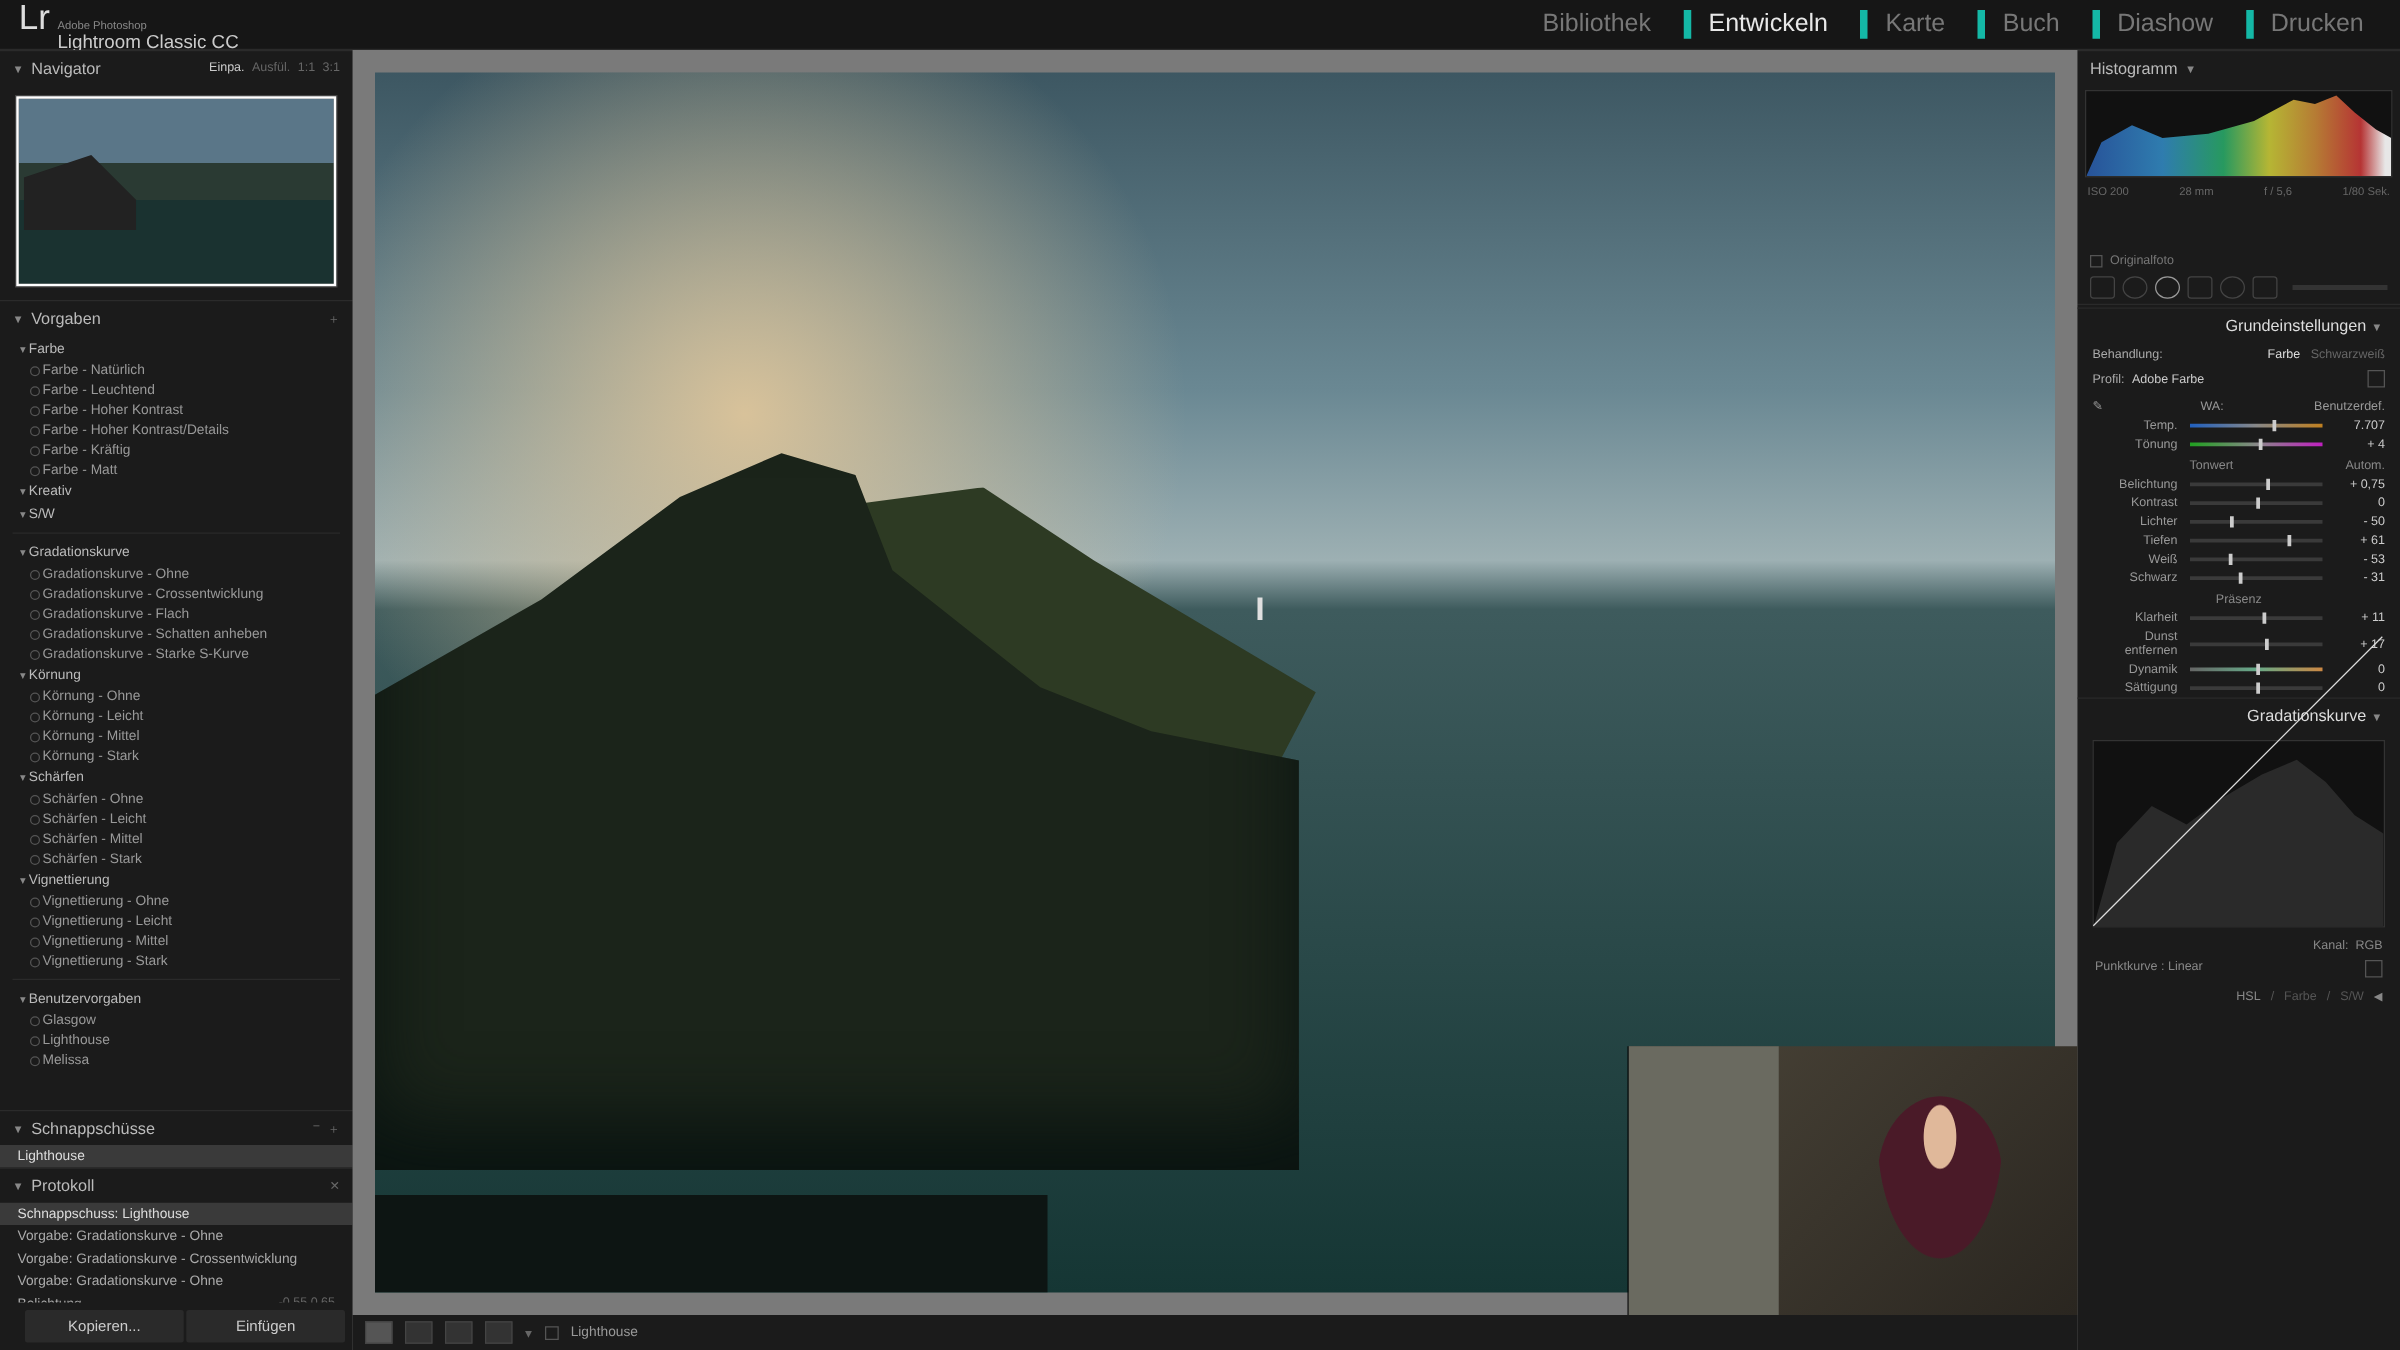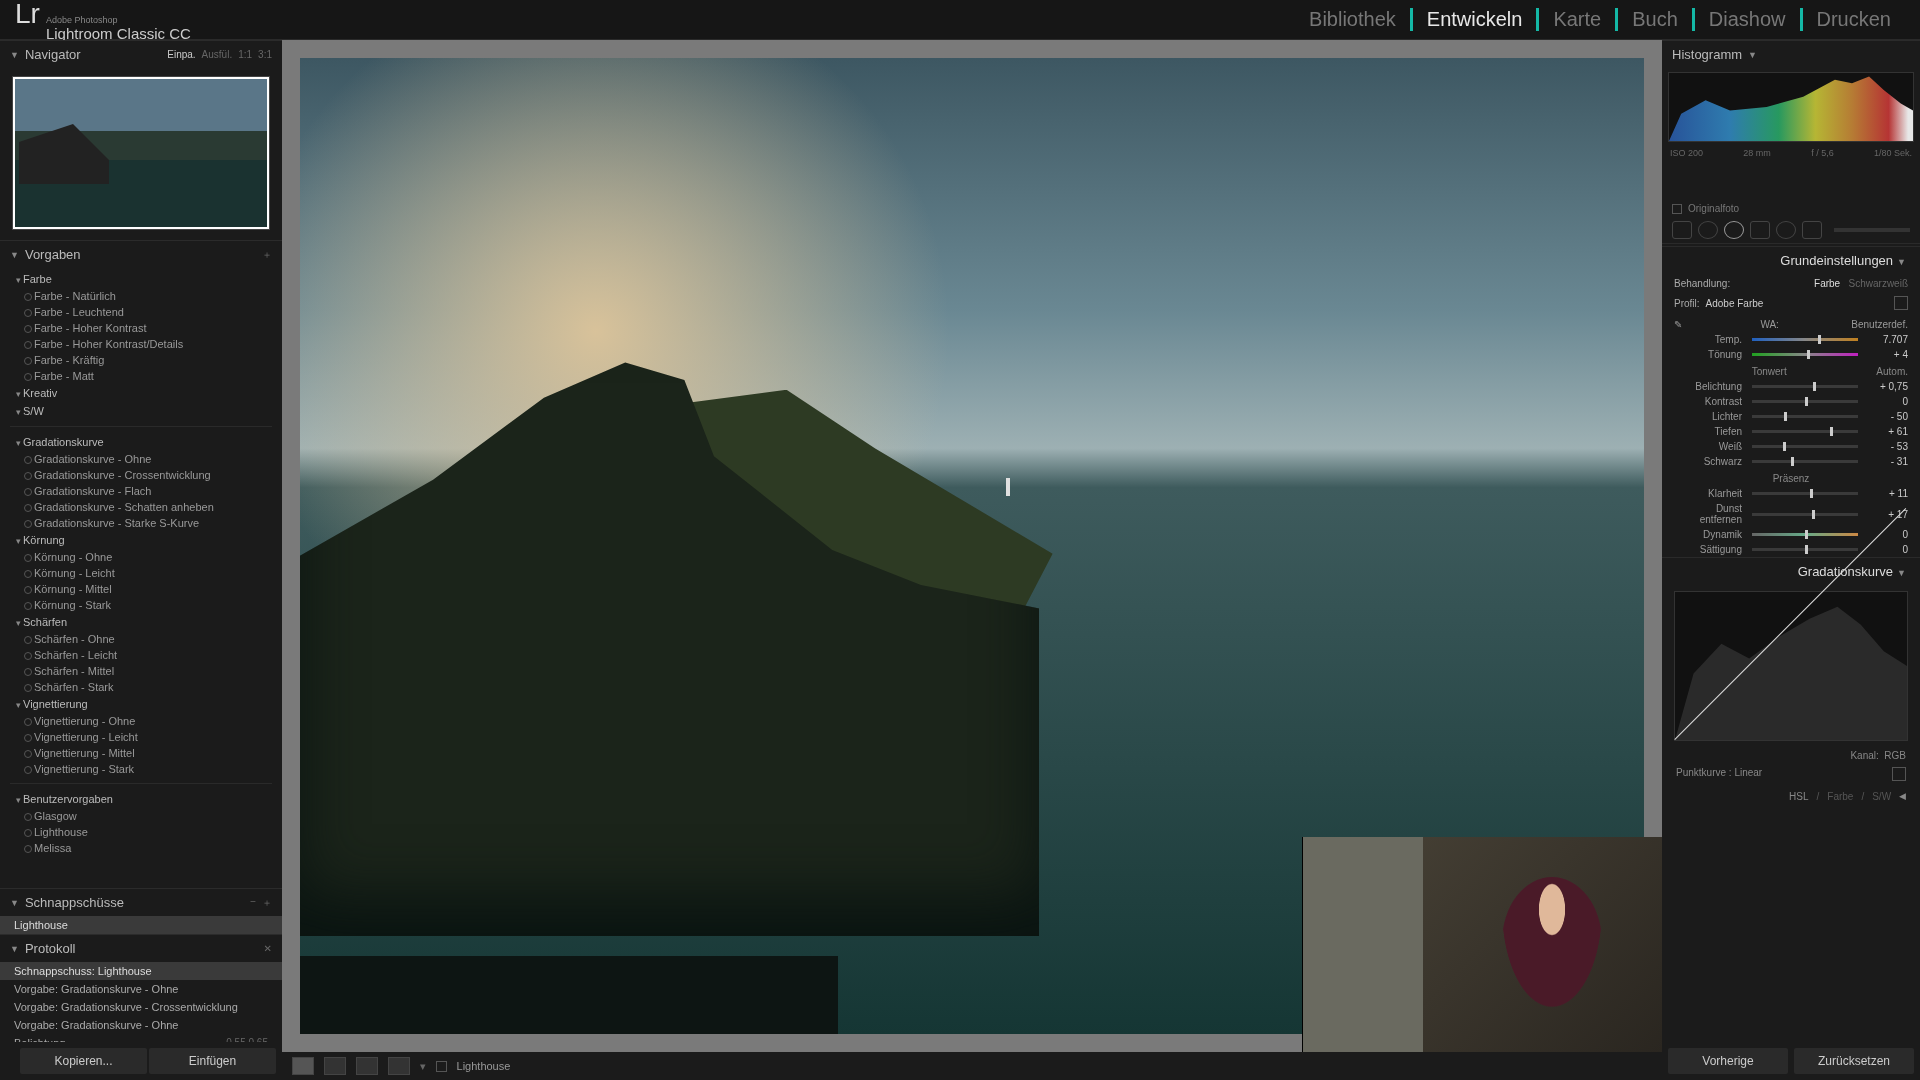--- a/index.html
+++ b/index.html
@@ -5,24 +5,24 @@
 * { margin: 0; padding: 0; box-sizing: border-box; font-family: "Helvetica Neue", Arial, sans-serif; user-select: none; }
 body { background: #0a0a0a; color: #aaa; width: 1920px; height: 1080px; overflow: hidden; font-size: 12px; }
 
 
 .topbar { height: 40px; display: flex; align-items: center; padding: 0 15px; background: #161616; border-bottom: 1px solid #2a2a2a; }
 .logo { display: flex; align-items: baseline; gap: 6px; }
 .logo-lr { font-size: 28px; font-weight: 300; color: #ddd; }
 .logo-txt .sub { font-size: 9px; color: #888; display: block; }
 .logo-txt .main { font-size: 15px; color: #ccc; display: block; }
 .flex-spacer { flex: 1; }
-.modules { display: flex; gap: 0; font-size: 20px; color: #777; }
+.modules { display: flex; gap: 12px; font-size: 20px; color: #777; }
 .modules span { padding: 0 14px; cursor: pointer; }
 .modules span.active { color: #e8e8e8; }
-.modules span+span { border-left: 3px solid #14b8a6; }
+.modules span+span { border-left: 6px solid #14b8a6; }
 
 
 .workspace { display: flex; height: calc(1080px - 40px); }
 .panel { background: #1b1b1b; display: flex; flex-direction: column; }
 .panel.left { width: 282px; }
 .panel.right { width: 258px; }
 .center { flex: 1; background: #7a7a7a; display: flex; flex-direction: column; position: relative; }
 
 
 .p-header { font-size: 13px; padding: 6px 10px; color: #bbb; display: flex; align-items: center; gap: 6px; border-top: 1px solid #2b2b2b; }
@@ -446,19 +446,15 @@
 
     <div class="hsl-row">
       <span>HSL</span>
       <span class="dis">/</span>
       <span class="dis">Farbe</span>
       <span class="dis">/</span>
       <span class="dis">S/W</span>
       <span class="tri" style="font-size:9px">◀</span>
     </div>
 
-    <div class="rfoot">
-      <div class="btn">Vorherige</div>
-      <div class="btn">Zurücksetzen</div>
-    </div>
   </div>
 
 </div>
 
 </body></html>

